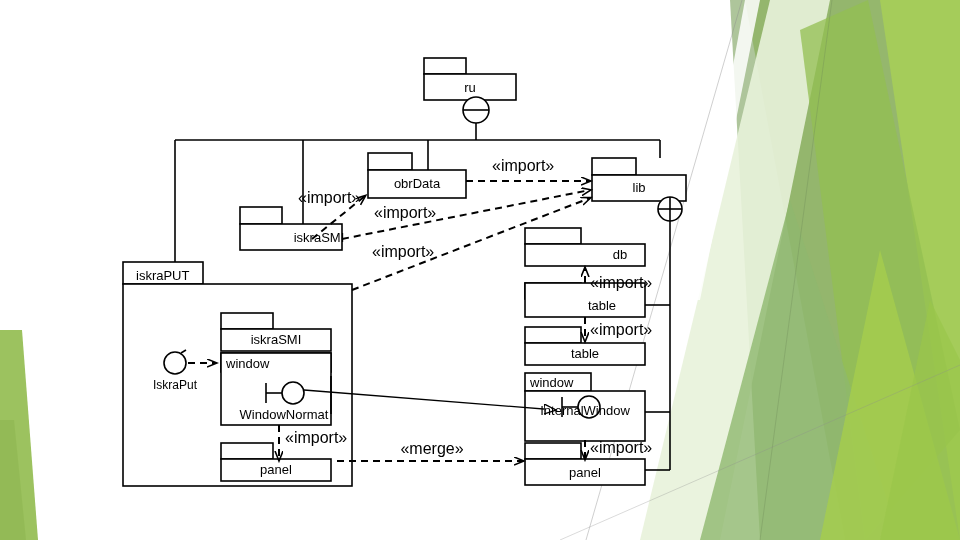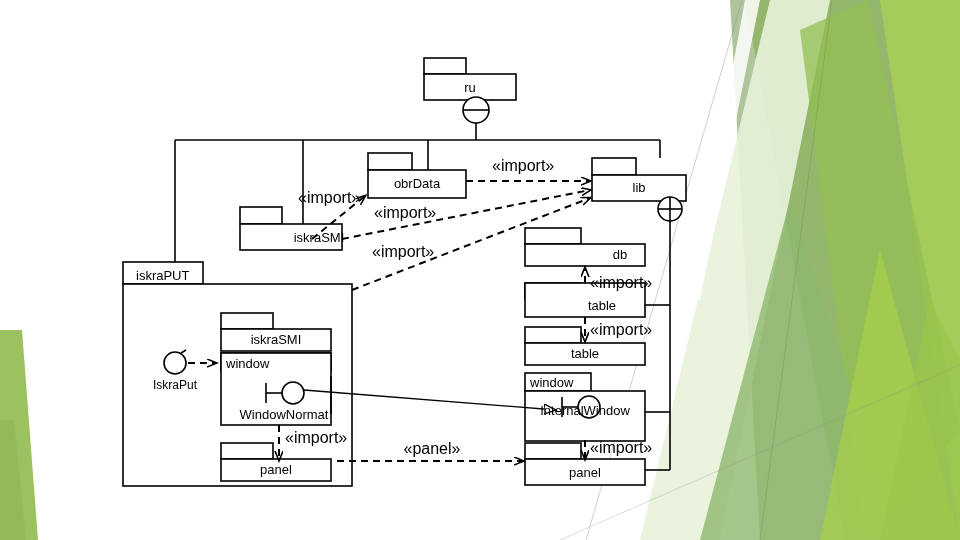--- a/index.html
+++ b/index.html
@@ -211,15 +211,15 @@
   <div class="lbl iname ctr" style="left:175px;top:379px;">IskraPut</div>
 
   <div class="lbl stereo" style="left:298px;top:190px;">«import»</div>
   <div class="lbl stereo" style="left:492px;top:158px;">«import»</div>
   <div class="lbl stereo" style="left:374px;top:205px;">«import»</div>
   <div class="lbl stereo" style="left:372px;top:244px;">«import»</div>
   <div class="lbl stereo" style="left:590px;top:275px;">«import»</div>
   <div class="lbl stereo" style="left:590px;top:322px;">«import»</div>
   <div class="lbl stereo" style="left:285px;top:430px;">«import»</div>
   <div class="lbl stereo" style="left:590px;top:440px;">«import»</div>
-  <div class="lbl stereo ctr" style="left:432px;top:441px;">«panel»</div>
+  <div class="lbl stereo ctr" style="left:432px;top:441px;">«merge»</div>
 
 </div>
 
 </body></html>

